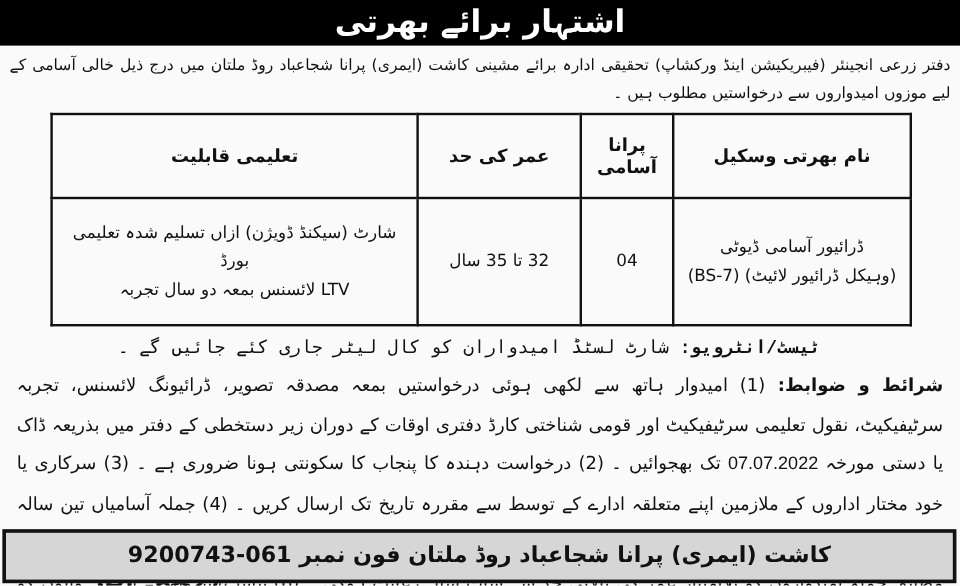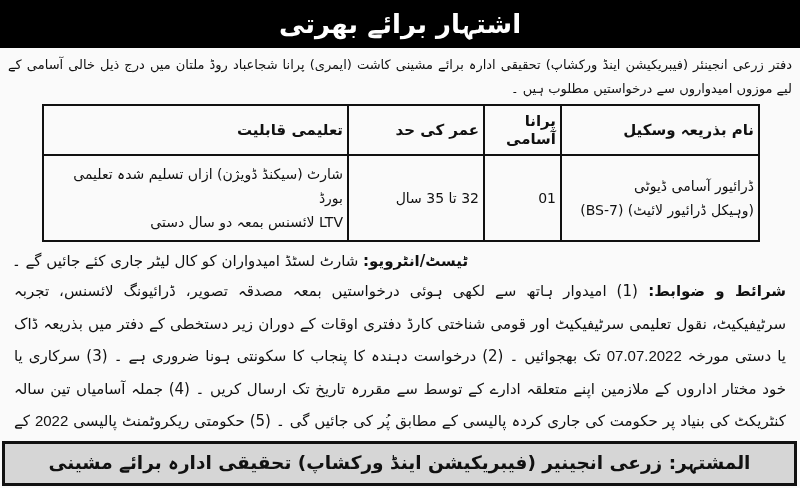--- a/index.html
+++ b/index.html
@@ -8,47 +8,47 @@
   }
   *{box-sizing:border-box;margin:0;padding:0;}
   html,body{width:800px;height:488px;overflow:hidden;}
   body{
     background:var(--page_bg);
     color:var(--text);
     font-family:"DejaVu Sans","Liberation Sans",sans-serif;
     position:relative;
   }
   .title-bar{
-    height:48px;background:var(--title_bar_bg);
+    height:38px;background:var(--title_bar_bg);
     display:flex;align-items:center;justify-content:center;
   }
   .title-bar h1{
     color:var(--title_text);font-size:26px;font-weight:bold;
     letter-spacing:1px;line-height:38px;
   }
   .intro{
     direction:rtl;text-align:justify;
     margin:5px 8px 0 8px;font-size:13px;line-height:24px;height:48px;overflow:hidden;
   }
   table.vacancy{
     direction:rtl;border-collapse:collapse;
     margin:3px 42px 0 42px;width:716px;table-layout:fixed;
   }
   table.vacancy th,table.vacancy td{
     border:2px solid var(--border);
-    text-align:right;vertical-align:middle;
-    font-size:14px;padding:6px 4px;overflow:hidden;
+    text-align:center;vertical-align:middle;
+    font-size:14px;padding:16px 4px;overflow:hidden;
   }
   table.vacancy th{font-size:15px;font-weight:bold;height:30px;}
   table.vacancy td{height:58px;line-height:24px;}
   col.c-post{width:198px;} col.c-count{width:77px;}
   col.c-age{width:136px;} col.c-qual{width:305px;}
   .test-line{
-    direction:rtl;text-align:left;
-    margin:7px 30px 0 12px;font-size:15px;line-height:24px;height:24px;overflow:hidden;
+    direction:rtl;text-align:center;
+    margin:7px 30px 0 12px;font-size:15px;line-height:24px;height:24px;overflow:hidden;font-family:Liberation Mono, monospace;
   }
   .bold-label{font-weight:bold;}
   .seg-bold{font-weight:normal;font-family:"Liberation Sans","DejaVu Sans",sans-serif;}
   .terms{
     direction:rtl;text-align:justify;position:relative;
     margin:2px 14px 0 14px;font-size:15px;line-height:32.5px;
     height:197px;overflow:hidden;
   }
   .ipl-code{
     position:absolute;left:66px;bottom:0px;
@@ -73,41 +73,41 @@
 
 <table class="vacancy">
   <colgroup>
     <col class="c-post">
       <col class="c-count">
       <col class="c-age">
       <col class="c-qual">
   </colgroup>
   <thead>
     <tr>
-      <th>نام بذریعہ وسکیل</th>
+      <th>نام بھرتی وسکیل</th>
       <th>پرانا آسامی</th>
       <th>عمر کی حد</th>
       <th>تعلیمی قابلیت</th>
     </tr>
   </thead>
   <tbody>
     <tr>
       <td>
         <div>ڈرائیور آسامی ڈیوٹی</div>
         <div>(وہیکل ڈرائیور لائیٹ) (BS-7)</div>
       </td>
-      <td>01</td>
+      <td>04</td>
       <td>32 تا 35 سال</td>
       <td>
         <div>شارٹ (سیکنڈ ڈویژن) ازاں تسلیم شدہ تعلیمی بورڈ</div>
-        <div>LTV لائسنس بمعہ دو سال دستی</div>
+        <div>LTV لائسنس بمعہ دو سال تجربہ</div>
       </td>
     </tr>
   </tbody>
 </table>
 
 <p class="test-line"><span class="bold-label">ٹیسٹ/انٹرویو:</span><span> شارٹ لسٹڈ امیدواران کو کال لیٹر جاری کئے جائیں گے ۔</span></p>
 
 <div class="terms"><span class="bold-label">شرائط و ضوابط: </span><span><span>(1) امیدوار ہاتھ سے لکھی ہوئی درخواستیں بمعہ مصدقہ تصویر، ڈرائیونگ لائسنس، تجربہ سرٹیفیکیٹ، نقول تعلیمی سرٹیفیکیٹ اور قومی شناختی کارڈ دفتری اوقات کے دوران زیر دستخطی کے دفتر میں بذریعہ ڈاک یا دستی مورخہ </span><span class="seg-bold">07.07.2022</span><span> تک بھجوائیں ۔ (2) درخواست دہندہ کا پنجاب کا سکونتی ہونا ضروری ہے ۔ (3) سرکاری یا خود مختار اداروں کے ملازمین اپنے متعلقہ ادارے کے توسط سے مقررہ تاریخ تک ارسال کریں ۔ (4) جملہ آسامیاں تین سالہ کنٹریکٹ کی بنیاد پر حکومت کی جاری کردہ پالیسی کے مطابق پُر کی جائیں گی ۔ (5) حکومتی ریکروٹمنٹ پالیسی </span><span class="seg-bold">2022</span><span> کے مطابق جملہ امیدواروں کو بلاامتیاز عمر کی بالائی حد سے سات سال رعایت ہوگی ۔ (6) ٹیسٹ/انٹرویو کے لیے آنے والوں کو کوئی </span></span><span class="ipl-code">IPL-6527</span></div>
 
 <footer class="footer-box">
-  <div><span>المشتہر: </span><span>زرعی انجینیر (فیبریکیشن اینڈ ورکشاپ) تحقیقی ادارہ برائے مشینی</span></div>
+  <div>کاشت (ایمری) پرانا شجاعباد روڈ ملتان فون نمبر 061-9200743</div>
 </footer>
 
 </body></html>

